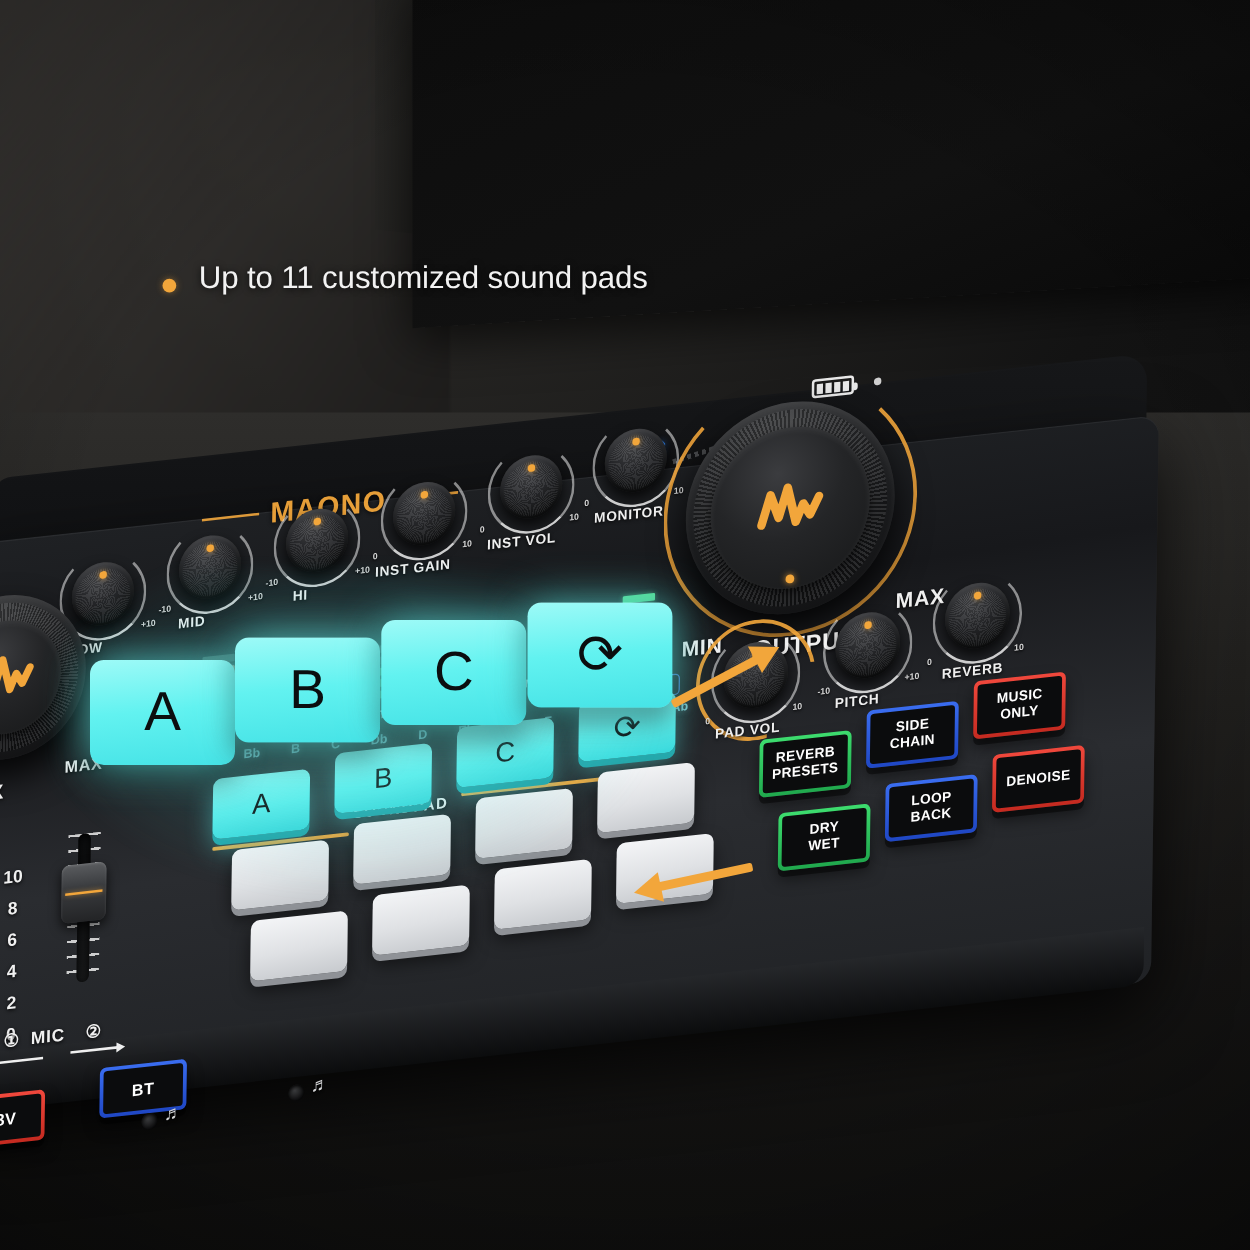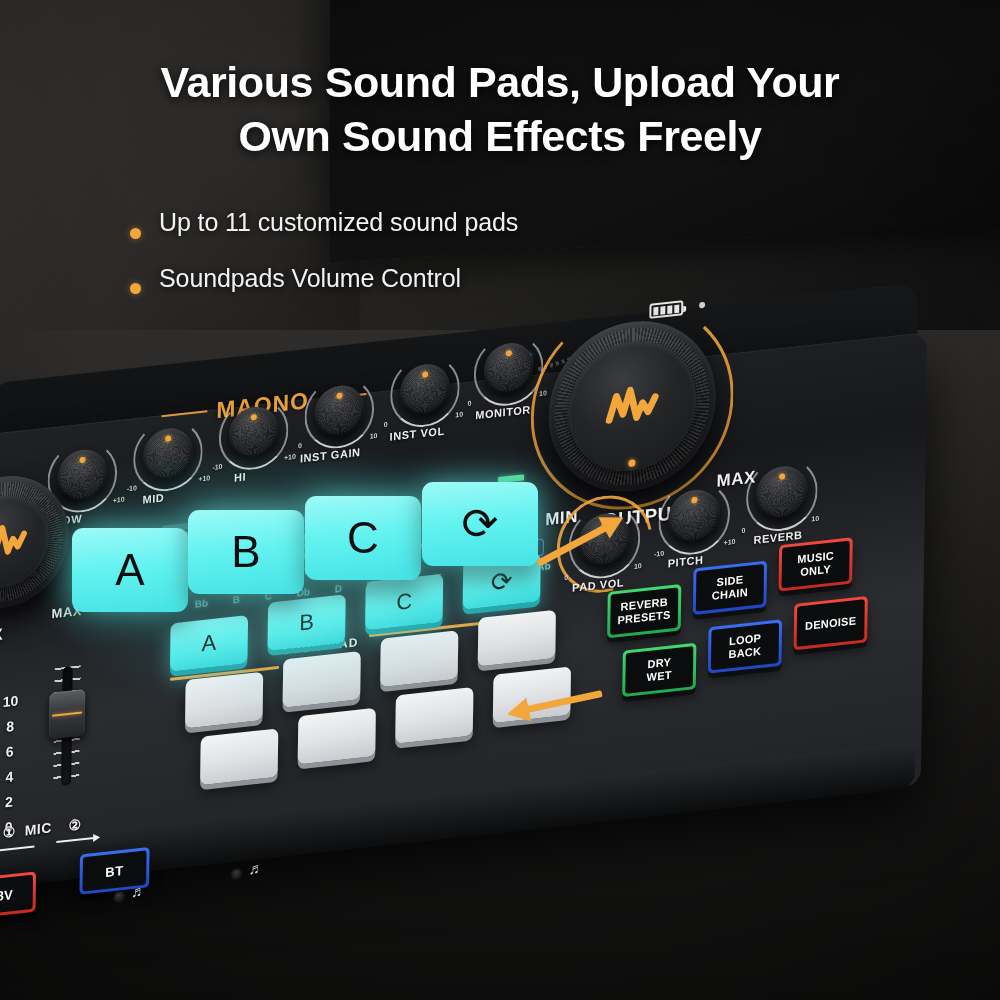--- a/index.html
+++ b/index.html
@@ -60,21 +60,21 @@
     text-shadow:0 2px 10px rgba(0,0,0,.85);
     z-index:30;
   }
   .headline .l2 { display:block; }
 
   .bullets {
     position:absolute; left:130px; top:206px; width:800px;
     z-index:30;
   }
   .bullet {
-    display:flex; align-items:flex-end; gap:18px;
+    display:flex; align-items:center; gap:18px;
     margin-bottom:23px;
   }
   .bullet-dot {
     width:11px; height:11px; border-radius:50%;
     background:#f2a63b;
     margin-top:12px; flex:0 0 auto;
     box-shadow:0 0 6px rgba(242,166,59,.45);
   }
   .bullet-text {
     color:#f2f2f2; font-size:25px; line-height:1.3;
@@ -414,33 +414,25 @@
 
 <div id="stage">
 
   <div class="bg-base"></div>
   <div class="bg-wall-left"></div>
   <div class="bg-panel-edge"></div>
   <div class="bg-panel-dark"></div>
   <div class="bg-floor"></div>
   <div class="bg-floor-sheen"></div>
 
-  <div class="headline">
-    <span class="l1">Various Sound Pads, Upload Your</span>
-    <span class="l2">Own Sound Effects Freely</span>
-  </div>
 
   <div class="bullets">
     <div class="bullet">
       <span class="bullet-dot"></span>
       <span class="bullet-text">Up to 11 customized sound pads</span>
-    </div>
-    <div class="bullet">
-      <span class="bullet-dot"></span>
-      <span class="bullet-text">Soundpads Volume Control</span>
     </div>
   </div>
 
   <div id="device">
 
     <div class="dev-left-side"></div>
     <div class="dev-top"></div>
     <div class="dev-face"></div>
     <div class="dev-front-edge"></div>
 

